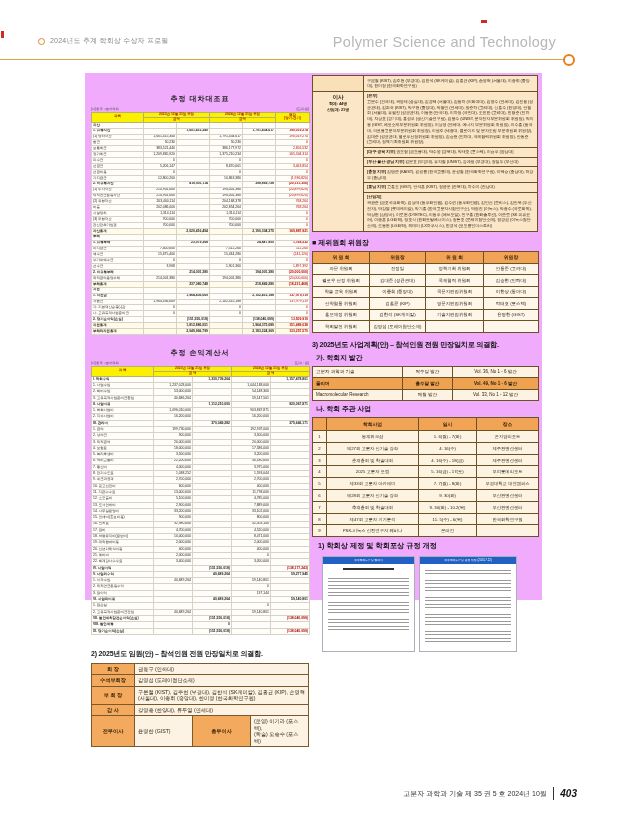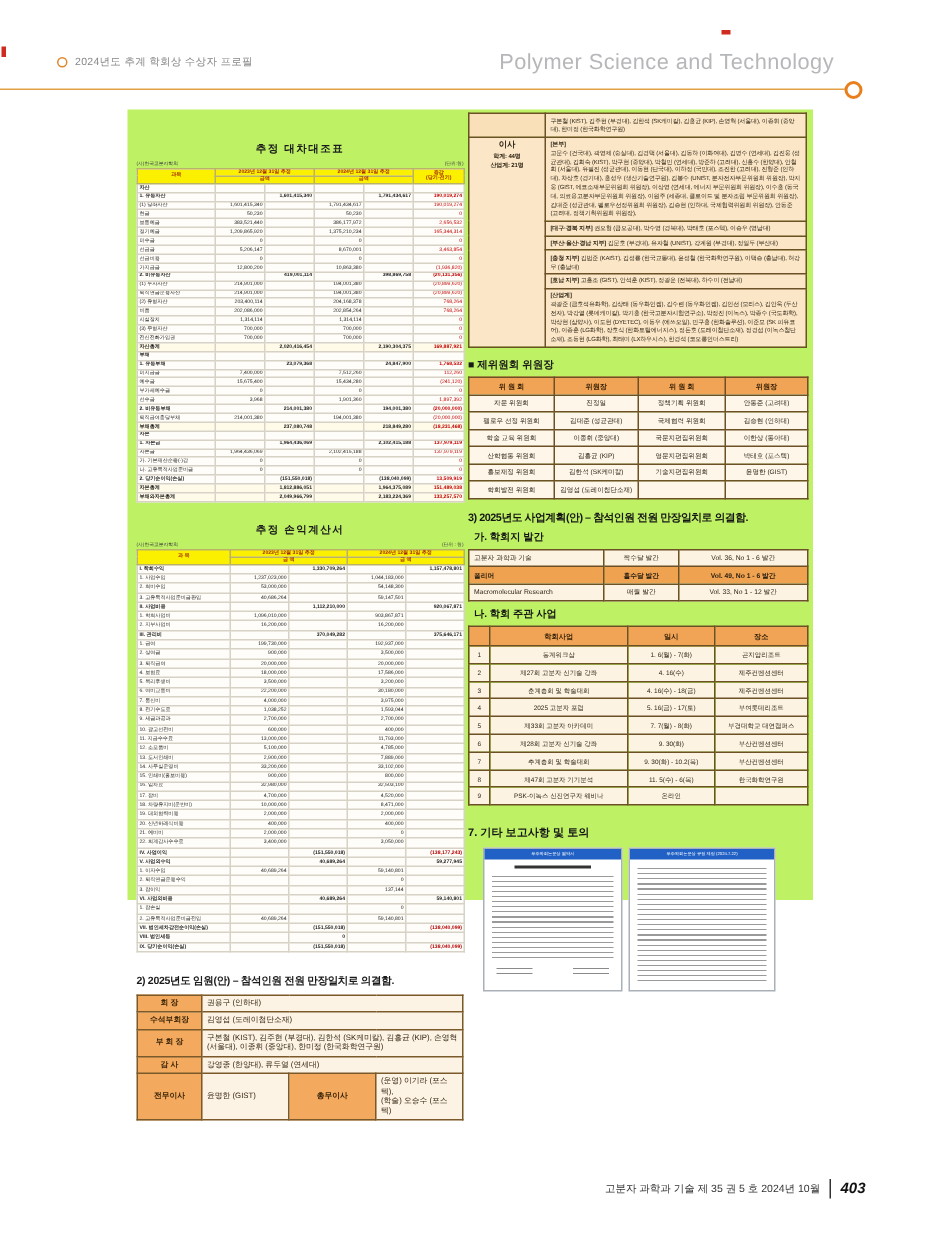--- a/index.html
+++ b/index.html
@@ -10,21 +10,21 @@
   
   .eyebrow{position:absolute;left:50px;top:36px;font-size:7px;color:#85868a;letter-spacing:.2px;}
   .eyebrow-dot{position:absolute;left:38px;top:38px;width:5px;height:5px;border:1.2px solid #e0862a;border-radius:50%;}
   .journal-name{position:absolute;right:66px;top:34px;font-size:14.5px;color:#b5b7ba;letter-spacing:.3px;}
   .head-rule{position:absolute;left:0;top:59px;width:570px;height:1px;background:#e2a243;}
   .rule-dot{position:absolute;left:563px;top:54px;width:8px;height:8px;border:2.4px solid #e87f1c;border-radius:50%;background:#fff;}
   .regmark1{position:absolute;left:1px;top:31px;width:3px;height:7px;background:#cf2b20;}
   .regmark2{position:absolute;left:481px;top:20px;width:6px;height:3px;background:#cf2b20;}
 
   
-  .panel{position:absolute;left:85px;top:73px;width:457px;height:527px;background:#bef264;}
+  .panel{position:absolute;left:85px;top:73px;width:457px;height:527px;background:#f0abfc;}
   .col-left{position:absolute;left:6px;top:0;width:218px;}
   .col-right{position:absolute;left:227px;top:0;width:226px;}
 
   
   .t1{margin-top:21px;text-align:center;font-size:7px;font-weight:700;color:#1c1c1c;letter-spacing:1px;}
   .meta{display:flex;justify-content:space-between;font-size:3.2px;color:#444;margin:3px 0 1px;}
   table.fin{width:218px;border-collapse:collapse;table-layout:fixed;background:#fffdf9;border:1px solid #777;}
   table.fin th{background:#fbf000;color:#a52a00;font-weight:700;font-size:3.4px;line-height:1.15;
                border:1px solid #b9b26a;padding:0;white-space:pre-line;}
   table.fin td{border:1px solid #d7d2c6;font-size:3.4px;line-height:1;padding:0 1px;height:4.9px;
@@ -955,21 +955,21 @@
           </tr>
           <tr>
             <td>9</td>
             <td>PSK-이녹스 신진연구자 웨비나</td>
             <td>온라인</td>
             <td></td>
           </tr>
         </tbody>
     </table>
 
-    <div class="h3b">7. 기타 보고사항 및 토의</div>
+    <div class="h4b">1) 학회상 제정 및 학회포상 규정 개정</div>
     <div class="docs">
       <div class="doc doc1">
         <div class="doc-head">우수학회논문상 협약서</div>
         <div class="doc-title"></div>
         <div class="doc-lines"></div>
         <div class="doc-sigs">
           <div class="sig"></div>
           <div class="sig"></div>
         </div>
       </div>

